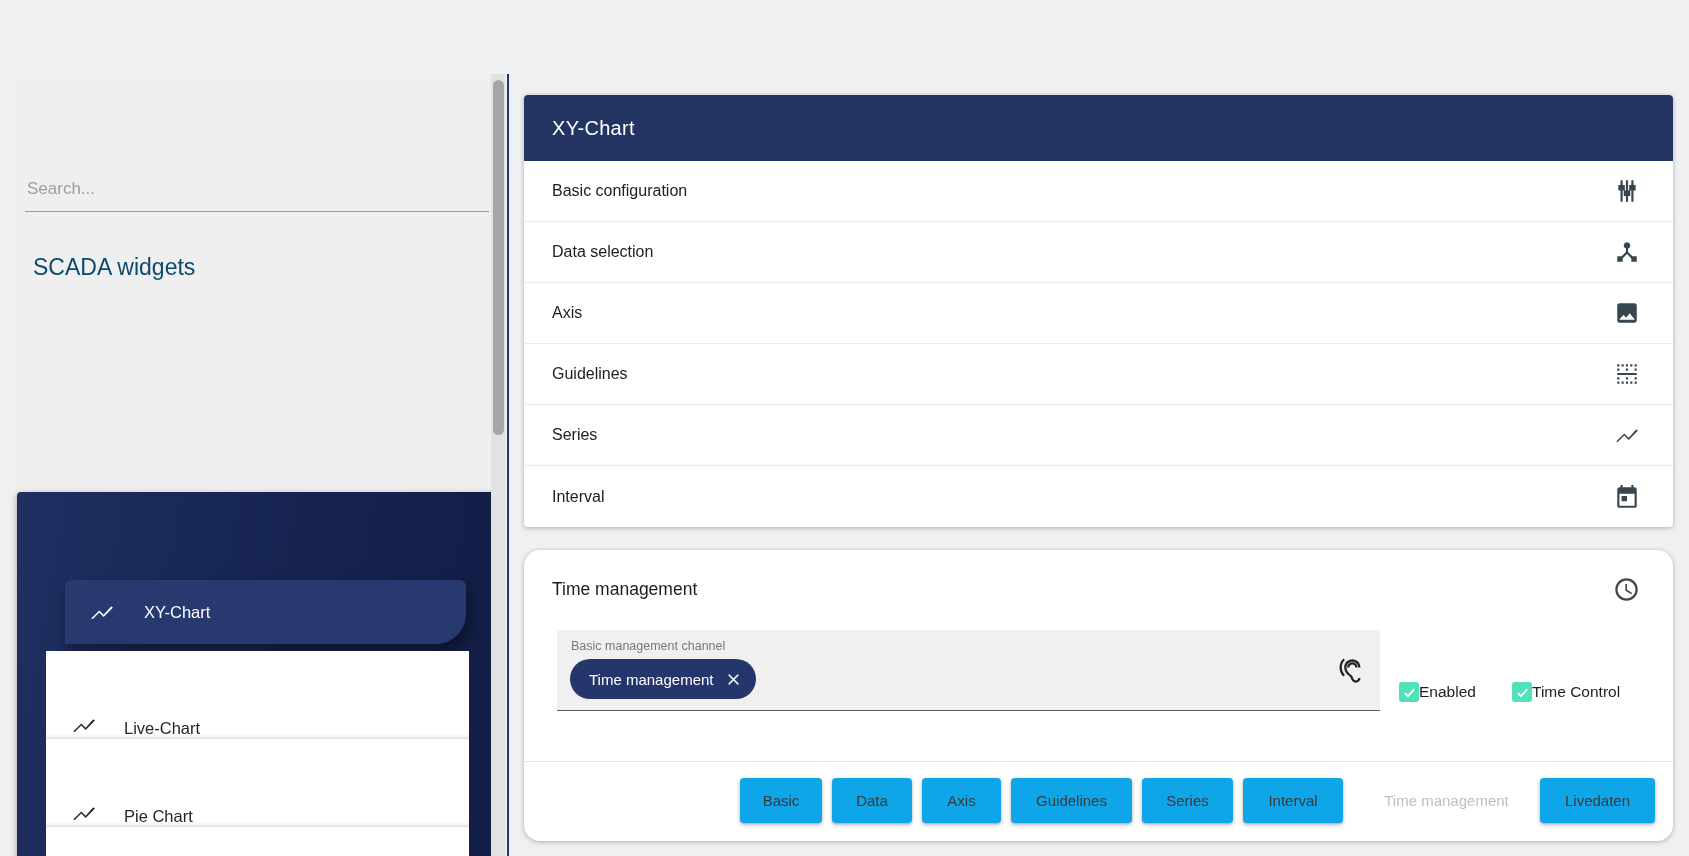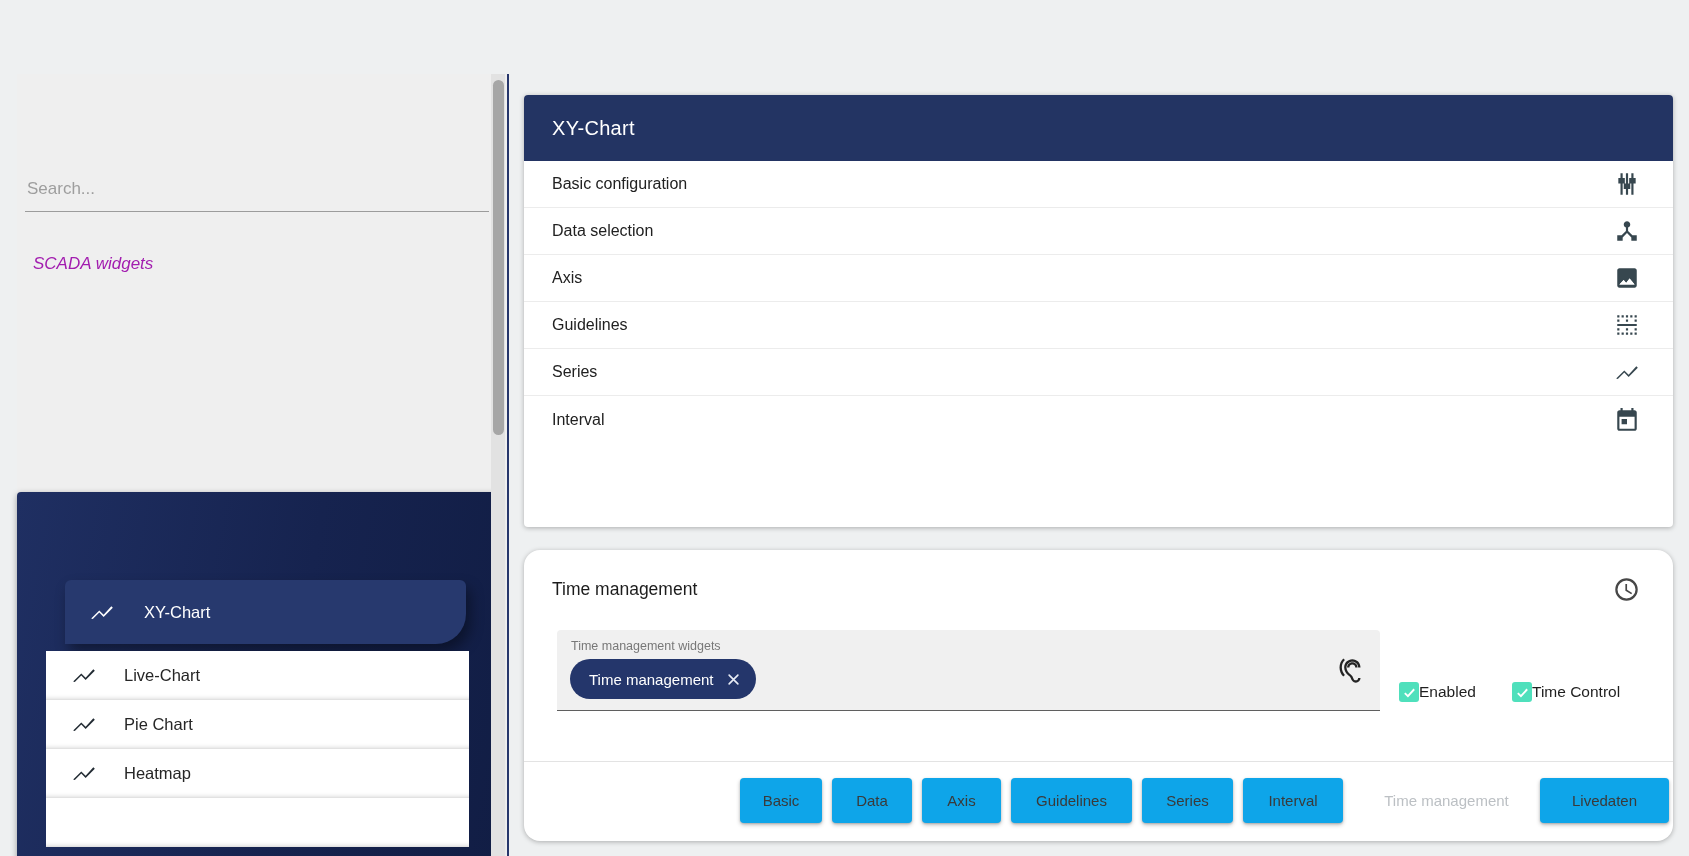--- a/index.html
+++ b/index.html
@@ -14,58 +14,58 @@
   .titlebar-actions { position:absolute; right:22px; top:0; height:74px; display:flex; align-items:center; gap:26px; }
   .icon-btn { width:34px; height:34px; display:flex; align-items:center; justify-content:center;
               background:none; border:none; cursor:pointer; color:#18222e; }
 
   
   .sidebar { position:absolute; left:0; top:74px; width:491px; height:782px; background:#efefef; z-index:5;margin-left:17px; }
   .search-input { position:absolute; left:8px; top:92px; width:464px; height:46px; background:transparent;
                   border:none; border-bottom:1px solid #9c9c9c; font-size:17px; color:#333; outline:none;
                   font-family:"Liberation Sans",sans-serif; padding:0 2px; }
   .search-input::placeholder { color:#9e9e9e; }
-  .section-label { position:absolute; left:16px; top:180px; font-size:17px; color:#a21caf;font-style:italic; }
+  .section-label { position:absolute; left:16px; top:180px; font-size:23px; color:#0c4a6e; }
 
   .group-card { position:absolute; left:8px; top:217px; width:475px; background:#fff; border-radius:4px;
                 box-shadow:0 1px 4px rgba(0,0,0,.22); overflow:hidden; }
   .group-row { height:60px; display:flex; align-items:center; justify-content:space-between;
                padding:0 20px 0 27px; border-bottom:1px solid #e4e4e4; font-size:16px; color:#313131; cursor:pointer; }
   .group-row:last-child { border-bottom:none; }
   .chev { width:20px; height:20px; color:#c3c3c3; }
 
   .analysis-panel { position:absolute; left:0; top:418px; width:483px; height:438px;
                     background:linear-gradient(100deg,#1f2f62 0%,#16234f 55%,#111d44 100%);
                     border-radius:4px 4px 0 0; box-shadow:0 2px 6px rgba(0,0,0,.35); }
   .analysis-header { height:66px; display:flex; align-items:center; justify-content:space-between;
                      padding:0 24px 0 27px; color:#fff; font-size:16px; cursor:pointer; }
   .analysis-header .chev { color:#fff; }
   .selected-item { position:absolute; left:48px; top:88px; width:401px; height:64px; background:#27396e;
                    border-radius:6px 6px 30px 0; display:flex; align-items:center;
                    box-shadow:4px 8px 14px rgba(0,0,0,.4); color:#fff; font-size:16.5px; cursor:pointer; }
   .selected-item .chart-ic { margin-left:24px; color:#fff; }
   .selected-item .lbl { margin-left:29px; }
   .sub-list { position:absolute; left:29px; top:159px; width:423px; }
-  .sub-row { height:49px; background:#fff; display:flex; align-items:center; border-bottom:1px solid #e2e2e2;
+  .sub-row { height:88px; background:#fff; display:flex; align-items:flex-end; border-bottom:1px solid #e2e2e2;
              font-size:16.5px; color:#262626; cursor:pointer; box-shadow:0 -5px 5px -5px rgba(0,0,0,.18) inset; }
   .sub-row .chart-ic { margin-left:25px; color:#222b33; }
   .sub-row .lbl { margin-left:27px; }
   .chart-ic { width:26px; height:26px; flex:0 0 26px; }
 
   
   .scroll-track { position:absolute; left:491px; top:74px; width:14px; height:782px; background:#e2e2e2; z-index:6; }
   .scroll-thumb { position:absolute; left:1.5px; top:6px; width:11px; height:355px; background:#a6a6a6; border-radius:6px; }
   .splitter { position:absolute; left:507px; top:74px; width:2px; height:782px; background:#26366b; z-index:6; }
 
   
   .main-card { position:absolute; left:524px; top:95px; width:1149px; height:432px; background:#fff;
                border-radius:4px; box-shadow:0 1px 5px rgba(0,0,0,.28); }
   .panel-header { height:66px; background:#233463; border-radius:4px 4px 0 0; display:flex; align-items:center;
                   padding-left:28px; color:#fff; font-size:20px; font-weight:500; letter-spacing:.3px; }
-  .section-row { height:47px; display:flex; align-items:center; justify-content:space-between;
+  .section-row { height:61px; display:flex; align-items:center; justify-content:space-between;
                  padding:0 33px 0 28px; border-bottom:1px solid #ececec; font-size:16px; color:#212121; cursor:pointer; }
   .section-row:last-child { border-bottom:none; }
   .sec-ic { width:26px; height:26px; color:#37474f; }
 
   .tm-card { position:absolute; left:524px; top:550px; width:1149px; height:291px; background:#fff;
              border-radius:16px; box-shadow:0 1px 5px rgba(0,0,0,.28); }
   .tm-header { height:78px; display:flex; align-items:center; justify-content:space-between; padding:0 33px 0 28px; }
   .tm-title { font-size:17.5px; color:#1c1c1c; }
   .clock-ic { width:27px; height:27px; color:#474747; }
 
@@ -83,21 +83,21 @@
   .cb-box svg { width:15px; height:15px; }
   .cb-label { font-size:15.5px; color:#1f1f1f; }
 
   .tm-divider { position:absolute; left:0; top:211px; width:100%; height:1px; background:#e3e3e3; }
   .footer-buttons { position:absolute; left:216px; top:228px; height:45px; display:flex; align-items:center; }
   .fbtn { height:45px; background:#0ea5e9; border:none; border-radius:4px; margin-right:10px;
           box-shadow:0 2px 4px rgba(0,0,0,.24), 0 1px 2px rgba(0,0,0,.16);
           font-size:15px; color:#3a3a3a; font-family:"Liberation Sans",sans-serif; cursor:pointer;
           display:flex; align-items:center; justify-content:center; }
   .btn-basic{width:82px}.btn-data{width:80px}.btn-axis{width:79px}.btn-guidelines{width:121px}
-  .btn-series{width:91px}.btn-interval{width:100px}.btn-livedaten{width:129px;margin-right:0}
+  .btn-series{width:91px}.btn-interval{width:100px}.btn-livedaten{width:115px;margin-right:0}
   .fbtn.disabled { width:167px; background:none; box-shadow:none; color:#bcc0c4; cursor:default; margin-left:10px; margin-right:10px; }
 </style>
 </head>
 <body>
 
 <div class="app">
 
 
   <div class="sidebar">
     <input class="search-input" type="text" placeholder="Search..." style="">
@@ -214,21 +214,21 @@
     <div class="tm-header">
       <span class="tm-title">Time management</span>
       <span class="clock-ic">
         <svg viewBox="0 0 24 24" width="27" height="27">
             <path fill="currentColor" d="M12 2a10 10 0 1 0 0 20 10 10 0 0 0 0-20zm0 18a8 8 0 1 1 0-16 8 8 0 0 1 0 16zm.5-13H11v6.2l5.2 3.1.8-1.3-4.5-2.7z"></path>
           </svg>
       </span>
     </div>
 
     <div class="tm-field">
-      <div class="tm-field-label">Time management widgets</div>
+      <div class="tm-field-label">Basic management channel</div>
       <div class="chip">
         <span>Time management</span>
         <span class="chip-x">
           <svg viewBox="0 0 24 24" width="15" height="15">
               <path stroke="currentColor" stroke-width="2.6" stroke-linecap="round" d="M5 5l14 14M19 5L5 19" fill="none"></path>
             </svg>
         </span>
       </div>
       <span class="hearing-ic">
         <svg viewBox="0 0 24 24" width="28" height="28">

